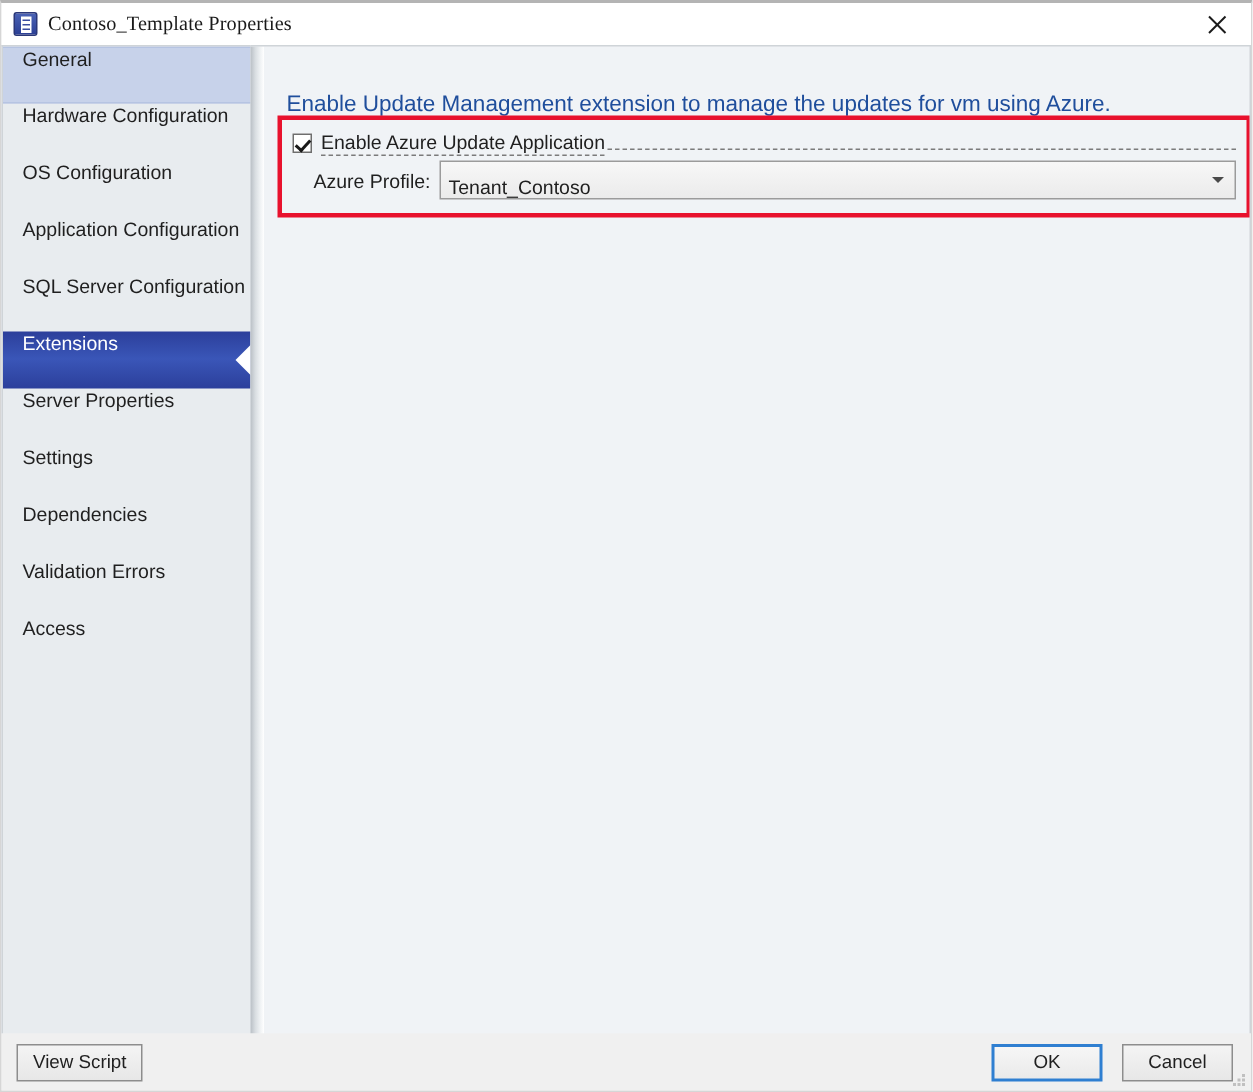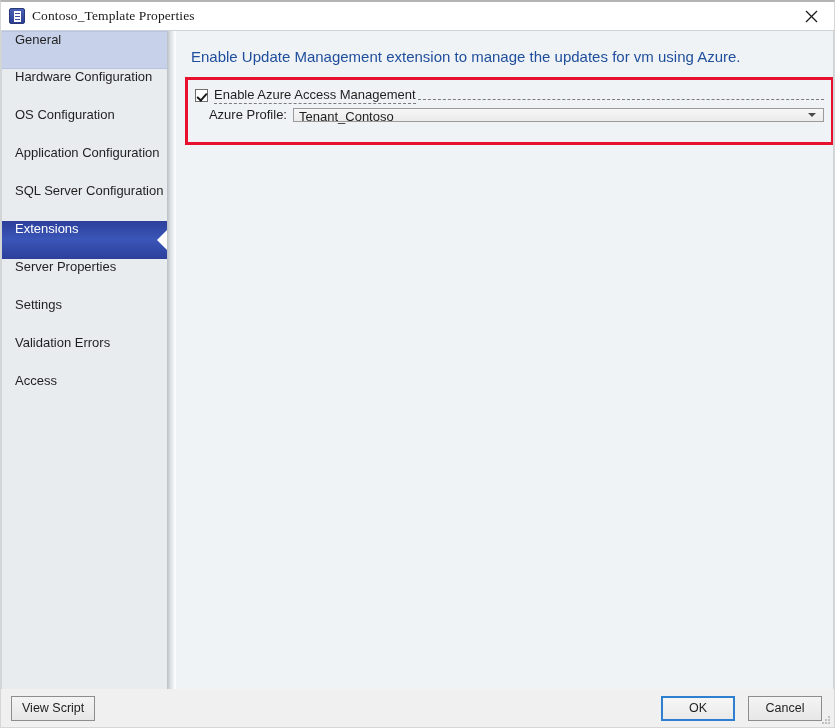--- a/index.html
+++ b/index.html
@@ -148,20 +148,21 @@
     border-top: 1px solid #cfd4d8;
     border-right: 1px solid #cfd4d8;
     padding: 0;
     overflow: hidden;
   }
   .content-header {
     font-size: 15px;
     color: #1f4e9c;
     padding: 17px 0 0 15px;
     white-space: nowrap;
+    margin-top: 13px;
   }
 
   
   .red-box {
     position: absolute;
     left: 9px;
     top: 46px;
     width: 649px;
     height: 68px;
     border: 3px solid #e8112d;
@@ -224,25 +225,25 @@
   .profile-label {
     font-size: 13px;
     color: #1f1f1f;
     white-space: nowrap;
     margin-right: 6px;
     text-align: right;
     width: 92px;
   }
   .combo {
     flex: 1 1 auto;
-    height: 14px;
+    height: 26px;
     background: linear-gradient(180deg,#f7f7f7 0%, #ebebeb 100%);
     border: 1px solid #9b9b9b;
     display: flex;
-    align-items: flex-start;
+    align-items: flex-end;
     position: relative;
     cursor: pointer;
   }
   .combo-value {
     font-size: 13px;
     color: #1f1f1f;
     padding-left: 5px;
     white-space: nowrap;
   }
   .combo-arrow {
@@ -339,36 +340,39 @@
       <div class="nav-item selected">
         <span>Extensions</span>
       </div>
       <div class="nav-item">
         <span>Server Properties</span>
       </div>
       <div class="nav-item">
         <span>Settings</span>
       </div>
       <div class="nav-item">
+        <span>Dependencies</span>
+      </div>
+      <div class="nav-item">
         <span>Validation Errors</span>
       </div>
       <div class="nav-item">
         <span>Access</span>
       </div>
     </div>
 
     <div class="splitter"></div>
 
     <div class="content">
       <div class="content-header">Enable Update Management extension to manage the updates for vm using Azure.</div>
 
       <div class="form-area">
         <div class="checkbox-row">
           <div class="checkbox"></div>
-          <div class="checkbox-label">Enable Azure Access Management</div>
+          <div class="checkbox-label">Enable Azure Update Application</div>
           <div class="dashed-fill"></div>
         </div>
 
         <div class="profile-row">
           <div class="profile-label">Azure Profile:</div>
           <div class="combo">
             <span class="combo-value">Tenant_Contoso</span>
             <span class="combo-arrow"></span>
           </div>
         </div>

